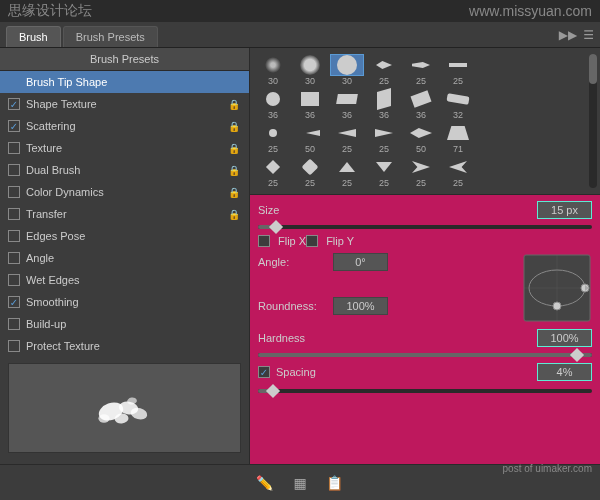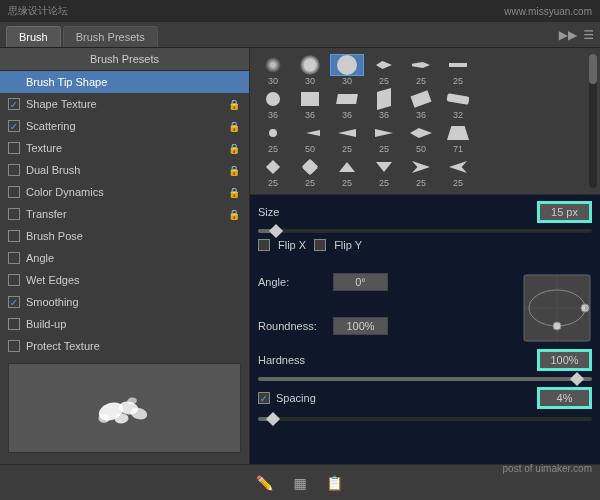--- a/index.html
+++ b/index.html
@@ -17,29 +17,29 @@
     .watermark-bar {
       background: #2a2a2a;
       height: 22px;
       display: flex;
       align-items: center;
       justify-content: space-between;
       padding: 0 8px;
     }
     .watermark-text {
       color: #888;
-      font-size: 10px;
+      font-size: 14px;
     }
 
     
     .panel {
       display: flex;
       flex-direction: column;
       height: 478px;
-      background: #0f172a;
+      background: #be185d;
     }
 
     
     .tab-bar {
       display: flex;
       align-items: center;
       background: #3c3c3c;
       border-bottom: 1px solid #222;
       padding: 4px 6px 0 6px;
       gap: 2px;
@@ -248,21 +248,21 @@
       color: #ccc;
       font-size: 11px;
       width: 80px;
     }
     .setting-value {
       margin-left: auto;
       background: #555;
       color: #ccc;
       font-size: 11px;
       padding: 2px 8px;
-      border: 3px solid #5eead4;
+      border: 1px solid #5eead4;
       min-width: 55px;
       text-align: center;
     }
 
     .slider-container {
       margin-bottom: 6px;
     }
     .slider-track {
       width: 100%;
       height: 4px;
@@ -282,22 +282,22 @@
       background: #ccc;
       border-radius: 0;
       position: absolute;
       top: -3px;
       transform: rotate(45deg);
     }
 
     .flip-row {
       display: flex;
       align-items: flex-start;
-      margin-bottom: 22px;
-      gap: 8px;
+      margin-bottom: 6px;
+      gap: 0;
     }
     .flip-item {
       display: flex;
       align-items: center;
       gap: 4px;
     }
 
     
     .angle-section {
       display: flex;
@@ -434,21 +434,21 @@
       </div>
 
       <div class="sidebar-item">
         <div class="checkbox"></div>
         <span class="item-label">Transfer</span>
         <span class="lock-icon">🔒</span>
       </div>
 
       <div class="sidebar-item">
         <div class="checkbox"></div>
-        <span class="item-label">Brush Pose</span>
+        <span class="item-label">Edges Pose</span>
       </div>
 
       <div class="sidebar-item">
         <div class="checkbox"></div>
         <span class="item-label">Angle</span>
       </div>
 
       <div class="sidebar-item">
         <div class="checkbox"></div>
         <span class="item-label">Wet Edges</span>

